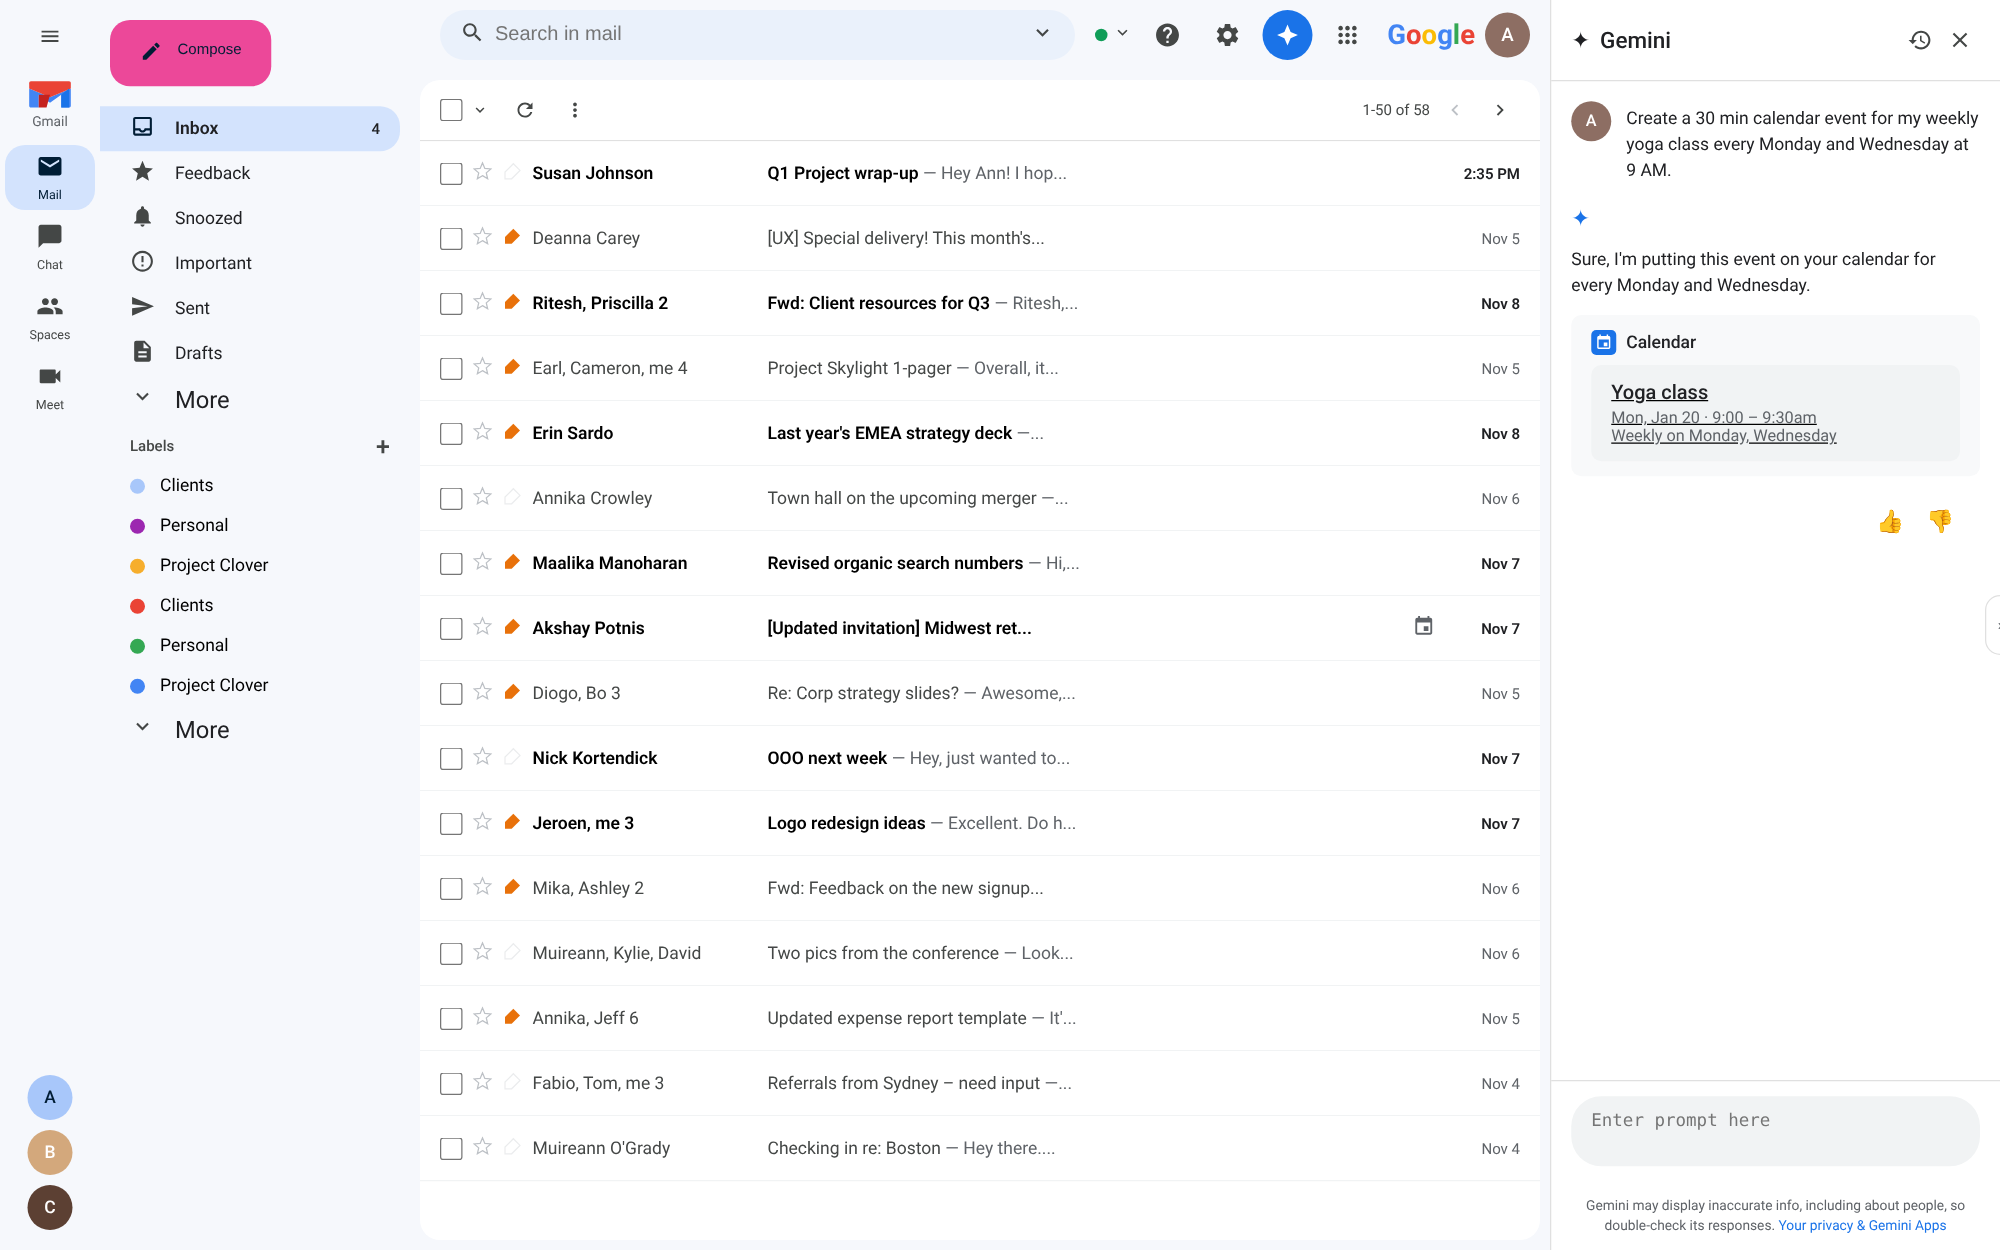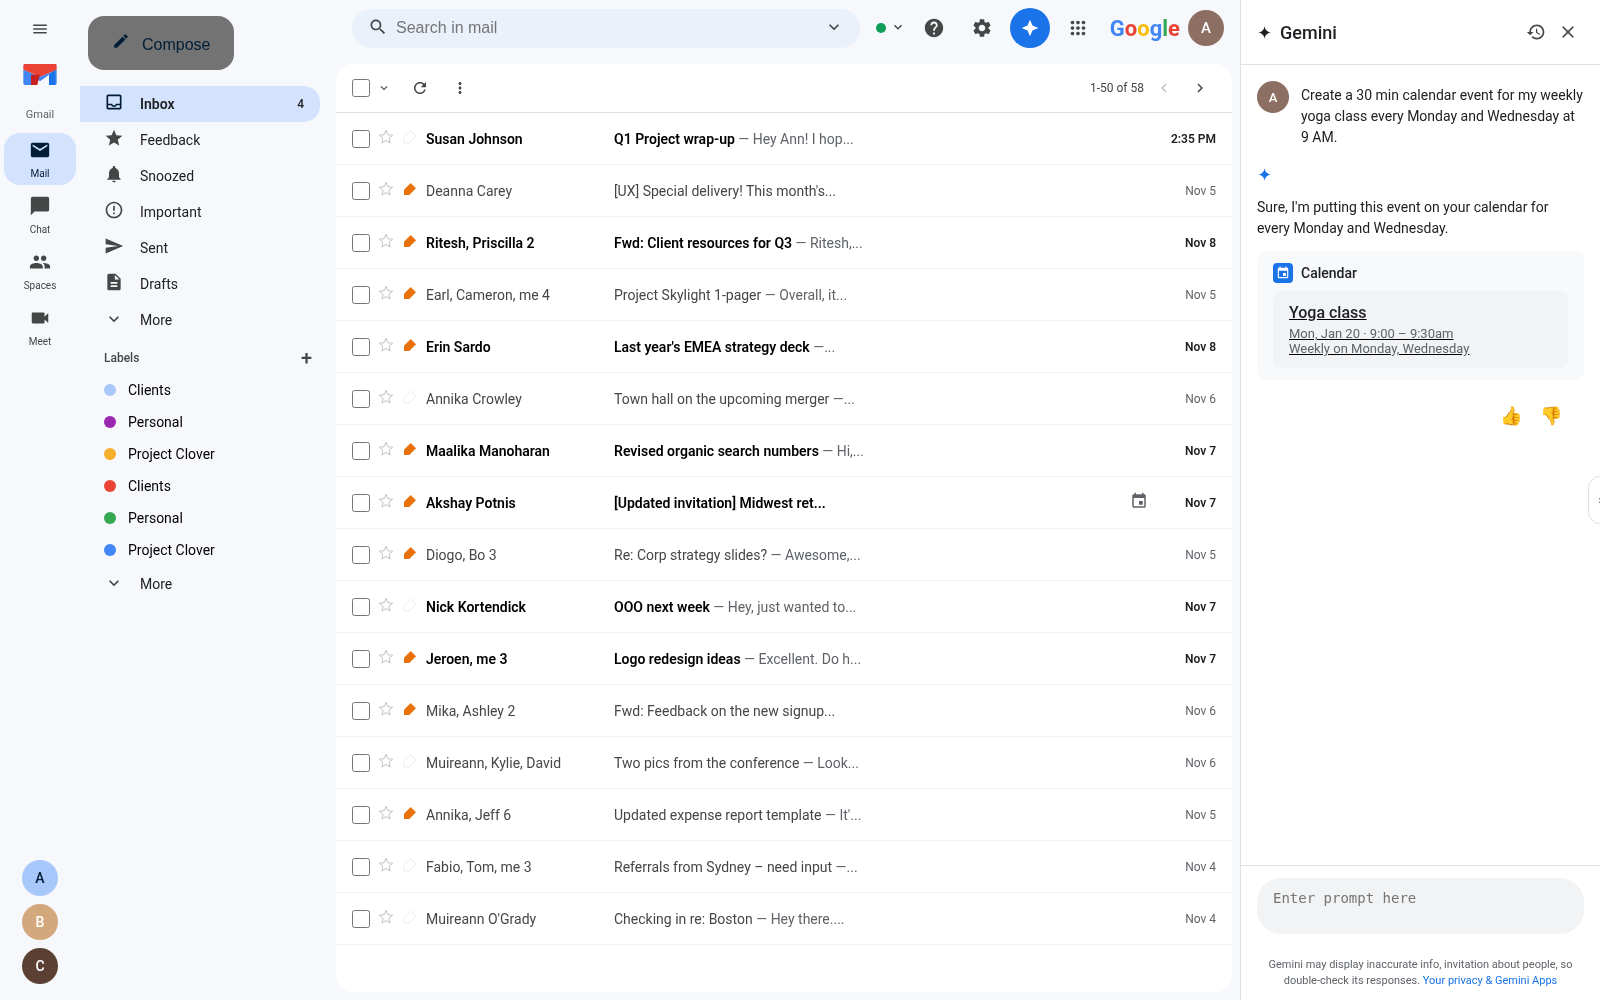--- a/index.html
+++ b/index.html
@@ -8,31 +8,31 @@
     
     #left-nav { width: 80px; background: #f6f8fc; display: flex; flex-direction: column; align-items: center; padding: 8px 0; gap: 4px; flex-shrink: 0; }
     .nav-item { display: flex; flex-direction: column; align-items: center; padding: 6px 8px; border-radius: 16px; cursor: pointer; gap: 2px; width: 72px; color: #444746; }
     .nav-item.active { background: #d3e3fd; color: #001d35; }
     .nav-item .nav-icon { font-size: 20px; }
     .nav-item .nav-label { font-size: 10px; }
     .hamburger { padding: 12px; cursor: pointer; border-radius: 50%; margin-bottom: 4px; }
 
     
     #sidebar { width: 256px; background: #f6f8fc; padding: 8px 0; flex-shrink: 0; overflow-y: auto; }
-    .compose-btn { display: flex; align-items: flex-end; gap: 12px; background: #737373; border-radius: 16px; padding: 16px 24px; margin: 8px 8px 16px 8px; cursor: pointer; font-size: 16px; font-weight: 500; color: #001d35; border: none; }
+    .compose-btn { display: flex; align-items: flex-start; gap: 12px; background: #ec4899; border-radius: 16px; padding: 16px 24px; margin: 8px 8px 16px 8px; cursor: pointer; font-size: 12px; font-weight: 500; color: #001d35; border: none; }
     .sidebar-item { display: flex; align-items: center; gap: 16px; padding: 4px 16px 4px 24px; border-radius: 0 16px 16px 0; cursor: pointer; height: 36px; font-size: 14px; color: #202124; margin-right: 16px; }
     .sidebar-item.active { background: #d3e3fd; font-weight: 600; }
     .sidebar-item .s-icon { font-size: 18px; color: #444746; }
     .sidebar-item .s-label { flex: 1; }
     .sidebar-item .s-count { font-size: 12px; font-weight: 500; }
     .labels-section { padding: 8px 24px 4px; }
     .labels-title { font-size: 12px; color: #444746; font-weight: 500; display: flex; align-items: center; justify-content: space-between; margin-bottom: 4px; }
     .label-item { display: flex; align-items: center; gap: 12px; padding: 4px 0 4px 0; cursor: pointer; height: 32px; border-radius: 0 16px 16px 0; padding-left: 0; margin-right: 16px; }
     .label-dot { width: 12px; height: 12px; border-radius: 50%; flex-shrink: 0; }
-    .more-item { display: flex; align-items: center; gap: 16px; padding: 4px 16px 4px 24px; cursor: pointer; height: 36px; font-size: 14px; color: #202124; border-radius: 0 16px 16px 0; margin-right: 16px; }
+    .more-item { display: flex; align-items: center; gap: 16px; padding: 4px 16px 4px 24px; cursor: pointer; height: 36px; font-size: 19px; color: #202124; border-radius: 0 16px 16px 0; margin-right: 16px; }
     .avatar-placeholder { width: 36px; height: 36px; border-radius: 50%; display: flex; align-items: center; justify-content: center; font-size: 14px; font-weight: 500; cursor: pointer; }
 
     
     #main { flex: 1; display: flex; flex-direction: column; background: #fff; border-radius: 16px; margin: 8px 8px 8px 0; overflow: hidden; }
 
     
     #toolbar { display: flex; align-items: center; padding: 8px 16px; gap: 8px; border-bottom: 1px solid #e0e0e0; }
     .toolbar-btn { display: flex; align-items: center; justify-content: center; width: 32px; height: 32px; border-radius: 50%; cursor: pointer; border: none; background: none; font-size: 18px; color: #444746; }
     .page-info { margin-left: auto; font-size: 12px; color: #444746; display: flex; align-items: center; gap: 4px; }
     .page-nav-btn { width: 32px; height: 32px; border-radius: 50%; cursor: pointer; border: none; background: none; font-size: 16px; color: #444746; display: flex; align-items: center; justify-content: center; }
@@ -102,21 +102,21 @@
     </svg>
   </div>
 
   <div style="display:flex;flex-direction:column;align-items:center;margin-bottom:8px;cursor:pointer;">
     <svg width="36" height="27" viewBox="52 75 160 110" xmlns="http://www.w3.org/2000/svg">
       <path d="M58 108.7v61.8c0 3.5 2.8 6.3 6.3 6.3H92V131.3L132 160l40-28.7v45.5h27.7c3.5 0 6.3-2.8 6.3-6.3V108.7L132 140z" fill="#4285F4"></path>
       <path d="M58 108.7L132 140l74-31.3V90c0-3.5-2.8-6.3-6.3-6.3H64.3C60.8 83.7 58 86.5 58 90z" fill="#EA4335"></path>
       <path d="M92 131.3V176.8h27.7l12.3-45.5L92 131.3z" fill="#C5221F"></path>
       <path d="M172 131.3v45.5h27.7V108.7L172 131.3z" fill="#1A73E8"></path>
     </svg>
-    <span style="font-size:11px;color:#5f6368;margin-top:20px;">Gmail</span>
+    <span style="font-size:11px;color:#5f6368;margin-top:2px;">Gmail</span>
   </div>
 
   <div class="nav-item active">
     <span class="nav-icon">
       <svg width="22" height="22" viewBox="0 0 24 24" fill="#001d35">
           <path d="M20 4H4c-1.1 0-2 .9-2 2v12c0 1.1.9 2 2 2h16c1.1 0 2-.9 2-2V6c0-1.1-.9-2-2-2zm0 4l-8 5-8-5V6l8 5 8-5v2z"></path>
         </svg>
     </span>
     <span class="nav-label">Mail</span>
   </div>
@@ -694,18 +694,18 @@
         <button class="feedback-btn">👍</button>
         <button class="feedback-btn">👎</button>
       </div>
     </div>
   </div>
 
   <div class="gemini-input-area">
     <textarea class="gemini-input" rows="2" placeholder="Enter prompt here" style=""></textarea>
   </div>
   <div class="gemini-footer">
-    <span>Gemini may display inaccurate info, invitation about people, so double-check its responses.</span>
+    <span>Gemini may display inaccurate info, including about people, so double-check its responses.</span>
     <a href="#">Your privacy &amp; Gemini Apps</a>
   </div>
 
   <div class="gemini-collapse">›</div>
 </div>
 
 </body></html>

